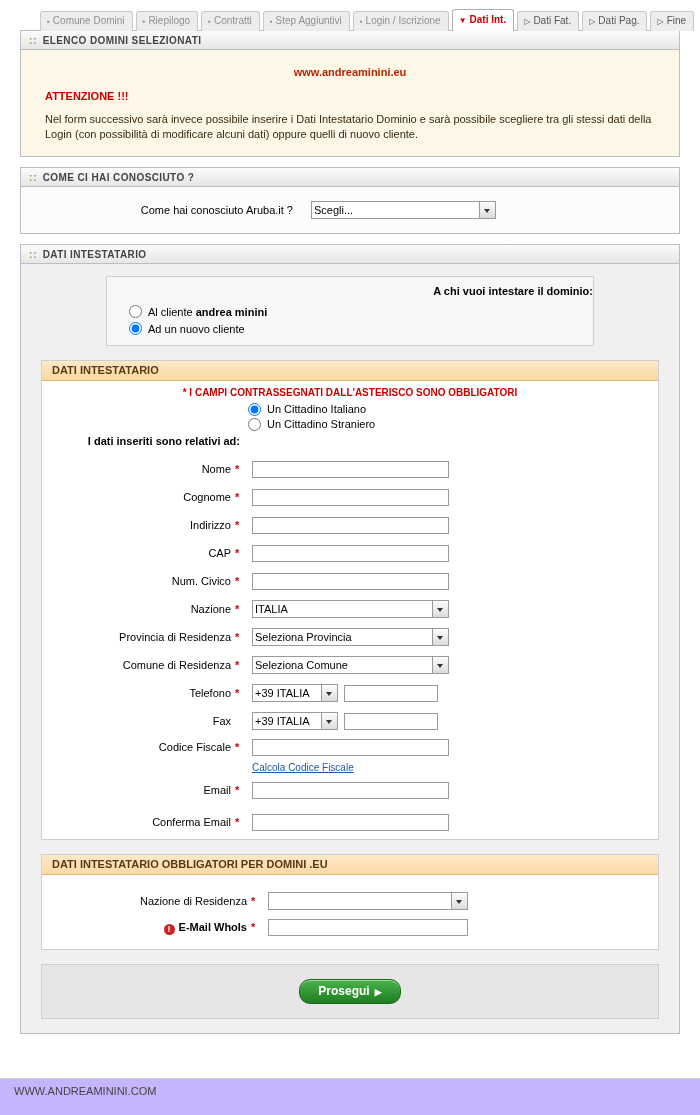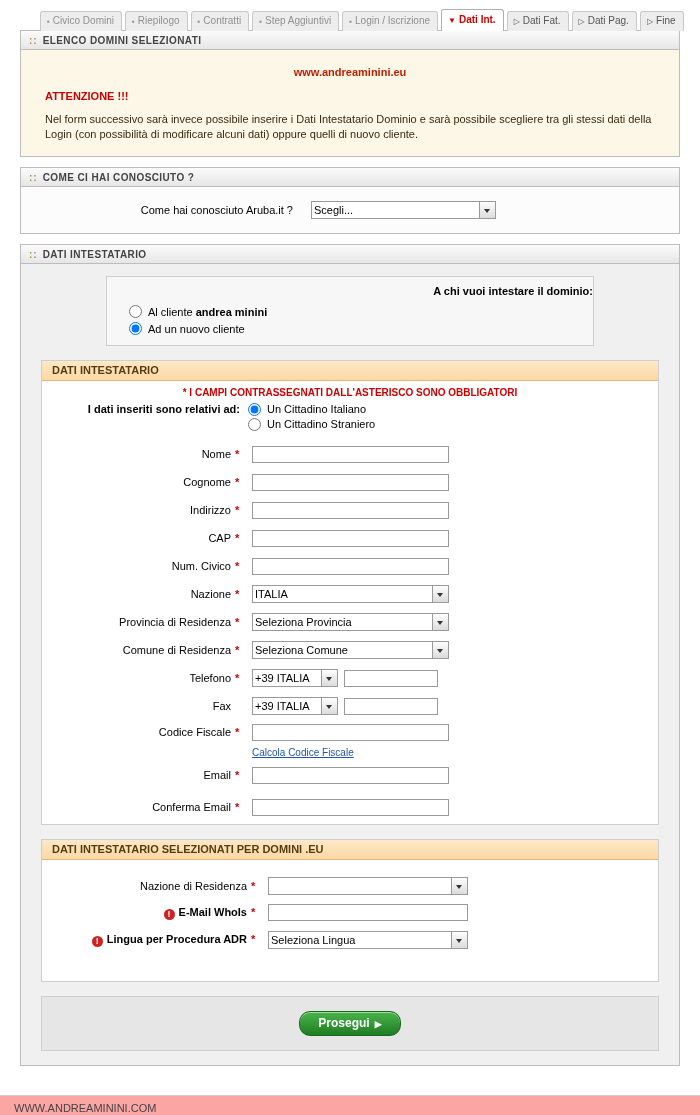--- a/index.html
+++ b/index.html
@@ -206,20 +206,21 @@
     padding: 0 0 8px 0;
   }
   .cit-label {
     width: 206px;
     text-align: right;
     padding-right: 8px;
     font-weight: bold;
     font-size: 11px;
     box-sizing: border-box;
     padding-top: 1px;
+    margin-top: 32px;
   }
   .cit-opts div { display: flex; align-items: flex-start; padding: 1px 0; font-size: 11px; }
   .cit-opts input { margin: 0 6px 0 0; }
 
   .frow {
     display: flex;
     align-items: center;
     height: 28px;
   }
   .flabel {
@@ -242,21 +243,21 @@
   }
   .calc-row { display: flex; align-items: center; height: 16px; }
   .calc-row .flabel { width: 210px; }
 
   
   .eu-card {
     background: #ffffff;
     border: 1px solid #cfcfcf;
     margin-top: 14px;
   }
-  .eu-body { padding: 12px 0 28px 0; }
+  .eu-body { padding: 12px 0 8px 0; }
   .eu-row { display: flex; align-items: center; height: 27px; }
   .eu-label {
     width: 226px;
     text-align: right;
     padding-right: 5px;
     font-size: 11px;
     box-sizing: border-box;
   }
   .eu-label.bold { font-weight: bold; }
   .infoico {
@@ -296,36 +297,36 @@
     cursor: pointer;
   }
   .btn-green .play { font-size: 9px; margin-left: 5px; }
 
   
   .footer {
     position: absolute;
     left: 0; bottom: 0;
     width: 700px;
     border-top: 1px solid #d0d0d0;
-    height: 20px;
+    height: 37px;
     line-height: 24px;
     font-size: 11px;
     color: #444;
     padding-left: 14px;
     box-sizing: border-box;
-    background: #fca5a5;
+    background: #c4b5fd;
   }
 
   .gap { height: 10px; }
 </style>
 </head>
 <body>
 
 <div class="tabstrip">
-  <div class="tab done"><span class="tick">▪</span><span>Civico Domini</span></div>
+  <div class="tab done"><span class="tick">▪</span><span>Comune Domini</span></div>
   <div class="tab done"><span class="tick">▪</span><span>Riepilogo</span></div>
   <div class="tab done"><span class="tick">▪</span><span>Contratti</span></div>
   <div class="tab done"><span class="tick">▪</span><span>Step Aggiuntivi</span></div>
   <div class="tab done"><span class="tick">▪</span><span>Login / Iscrizione</span></div>
   <div class="tab active"><span class="tick">▼</span><span>Dati Int.</span></div>
   <div class="tab next"><span class="tick">▷</span><span>Dati Fat.</span></div>
   <div class="tab next"><span class="tick">▷</span><span>Dati Pag.</span></div>
   <div class="tab next"><span class="tick">▷</span><span>Fine</span></div>
 </div>
 
@@ -506,40 +507,33 @@
 
         <div class="frow" style="height:34px">
           <div class="flabel"><span>Conferma Email</span><span class="req">*</span></div>
           <div class="fctl">
               <input class="txt w200" type="text" value="" style="">
             </div>
         </div>
       </div>
 
       <div class="eu-card">
-        <div class="inner-head">DATI INTESTATARIO SELEZIONATI PER DOMINI .EU</div>
+        <div class="inner-head">DATI INTESTATARIO OBBLIGATORI PER DOMINI .EU</div>
         <div class="eu-body">
           <div class="eu-row">
             <div class="eu-label"><span>Nazione di Residenza</span><span class="req">*</span></div>
             <span class="selwrap">
               <select class="sel w210"><option></option></select>
               <span class="arrow"></span>
             </span>
           </div>
           <div class="eu-row">
             <div class="eu-label bold"><span class="infoico">!</span><span>E-Mail WhoIs</span><span class="req">*</span></div>
             <input class="txt w210" type="text" value="" style="">
           </div>
-          <div class="eu-row">
-            <div class="eu-label bold"><span class="infoico">!</span><span>Lingua per Procedura ADR</span><span class="req">*</span></div>
-            <span class="selwrap">
-              <select class="sel w210"><option>Seleziona Lingua</option></select>
-              <span class="arrow"></span>
-            </span>
-          </div>
         </div>
       </div>
 
       <div style="height:14px"></div>
 
       <div class="submit-area" style="border:1px solid #cfcfcf; background:#e6e6e6;">
         <span class="btn-green"><span>Prosegui</span><span class="play">▶</span></span>
       </div>
 
     </div>

